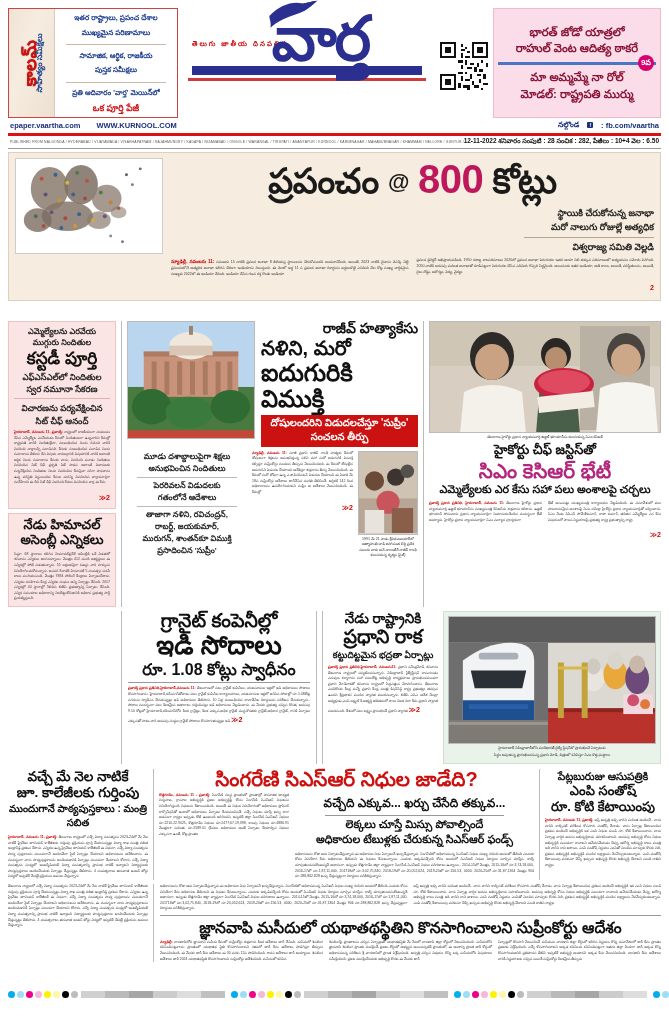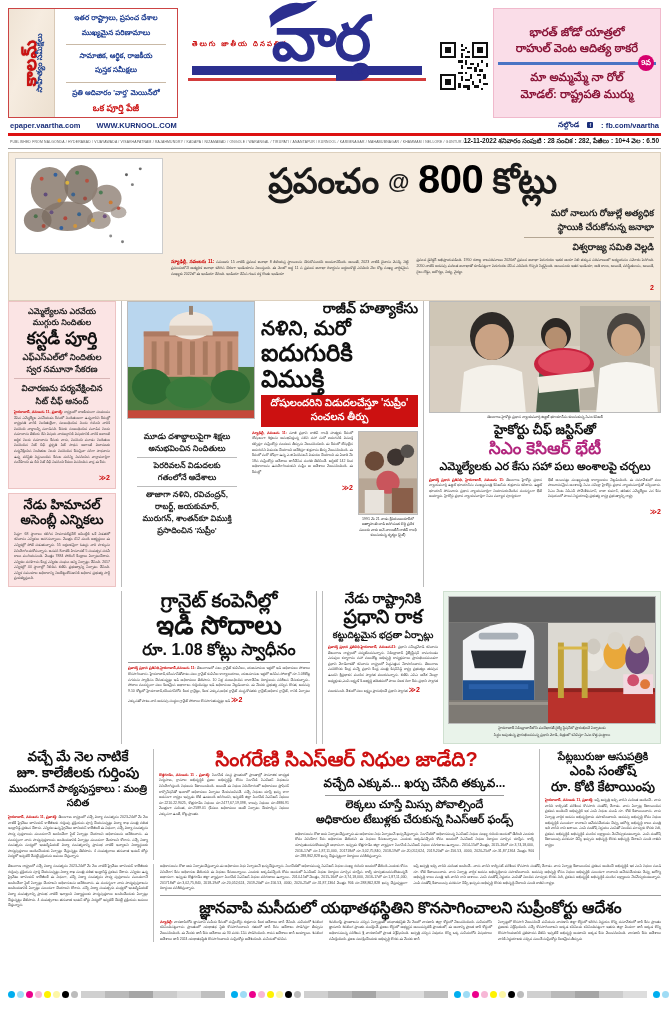--- a/index.html
+++ b/index.html
@@ -92,32 +92,32 @@
     width: 148px; height: 96px; border: 1px solid #ccc; background: #fff;
     position: relative; overflow: hidden; flex: none;
   }
   .crowd { position: absolute; inset: 0; }
   .lead-right { flex: 1; display: flex; flex-direction: column; }
   .lead-head {
     font-size: 35px; font-weight: bold; color: #1a1a1a; text-align: center;
     line-height: 1.05; white-space: nowrap; letter-spacing: -.5px;
   }
   .lead-head .at { font-size: 22px; vertical-align: 4px; }
-  .lead-head .num { color: #000000; font-size: 40px; font-family: "Liberation Sans", sans-serif; }
+  .lead-head .num { color: #be185d; font-size: 40px; font-family: "Liberation Sans", sans-serif; }
   .lead-sub { margin-top: 6px; text-align: right; }
   .lead-sub div { font-size: 9px; font-weight: bold; color: #222; line-height: 1.6; }
   .lead-sub .dash { width: 130px; height: 1px; background: #b4a693; margin: 2px 0 2px auto; }
   .lead-cols { display: flex; gap: 8px; margin-top: 4px; }
   .lead-col { flex: 1; }
   .body-text { font-size: 3.6px; line-height: 1.62; color: #3b3b3b; text-align: justify; }
   .lead-badge { font-size: 4.6px; color: #c00; font-weight: bold; }
   .jump { color: #c00; font-weight: bold; font-size: 7px; }
 
   
-  .grid { display: flex; margin: 0 8px 0 8px; gap: 5px; }
+  .grid { display: flex; margin: 20px 8px 0 8px; gap: 5px; }
   .colA { width: 108px; }
   .colMid { flex: 1; }
   .vline { width: 1px; background: #bbb; }
 
   
   .pinkbox { background: #fbe4e4; border: 1px solid #edc3c3; padding: 4px 5px; }
   .pb-kicker { font-size: 8px; font-weight: bold; color: #222; text-align: center; line-height: 1.4; }
   .pb-head { font-size: 17px; font-weight: bold; color: #111; text-align: center; line-height: 1.1; margin: 2px 0; }
   .pb-sub { font-size: 8.5px; font-weight: bold; color: #222; text-align: center; line-height: 1.45; }
   .pb-rule { height: 1px; background: #d8b6b6; margin: 3px 0; }
@@ -141,21 +141,21 @@
   .sc-b1 div { font-size: 8px; font-weight: bold; text-align: center; color: #222; line-height: 1.5; }
   .sc-b1 .rule { height: 1px; background: #bbb; margin: 2px 10px; }
   .sc-b2 { flex: 1; }
   .sc-b3 { width: 60px; }
   .cap { font-size: 3.6px; color: #333; text-align: center; line-height: 1.5; margin-top: 2px; }
 
   
   .colR { width: 232px; }
   .kcr-photo { width: 100%; height: 112px; border: 1px solid #bbb; overflow: hidden; position: relative; background: #e7ded3; }
   .kcr-kick { font-size: 13px; font-weight: bold; text-align: center; color: #111; margin-top: 2px; }
-  .kcr-head { font-size: 17px; font-weight: bold; text-align: center; color: #b2267e; line-height: 1.1; }
+  .kcr-head { font-size: 20px; font-weight: bold; text-align: center; color: #b2267e; line-height: 1.1; }
   .kcr-sub { font-size: 11px; font-weight: bold; text-align: center; color: #111; margin-top: 1px; }
   .kcr-cols { display: flex; gap: 6px; margin-top: 3px; }
   .kcr-cols > div { flex: 1; }
 
   
   .row3 { display: flex; margin: 4px 8px 0 8px; gap: 5px; }
   .granite { flex: 1; border-left: 1px solid #bbb; border-right: 1px solid #bbb; padding: 0 6px; }
   .g-h1 { font-size: 19px; font-weight: bold; text-align: center; color: #111; line-height: 1.1; }
   .g-h2 { font-size: 26px; font-weight: bold; text-align: center; color: #111; line-height: 1.05; }
   .g-h3 { font-size: 16px; font-weight: bold; text-align: center; color: #111; line-height: 1.2; margin-top: 1px; }
@@ -372,22 +372,22 @@
         </svg>
       </div>
       <div class="lead-right">
         <div class="lead-head">
           <span>ప్రపంచం</span>
           <span class="at">@</span>
           <span class="num">800</span>
           <span>కోట్లు</span>
         </div>
         <div class="lead-sub">
+          <div>స్థాయికి చేరుకోనున్న జనాభా</div>
           <div>మరో నాలుగు రోజుల్లే అత్యధిక</div>
-          <div>స్థాయికి చేరుకోనున్న జనాభా</div>
           <div class="dash"></div>
           <div>విశ్వరాజ్య సమితి వెల్లడి</div>
         </div>
       </div>
     </div>
     <div class="lead-cols">
       <div class="lead-col" style="flex:0 0 148px"></div>
       <div class="lead-col">
         <div class="body-text">
           <span class="lead-badge">న్యూఢిల్లీ, నవంబరు 11:</span>

